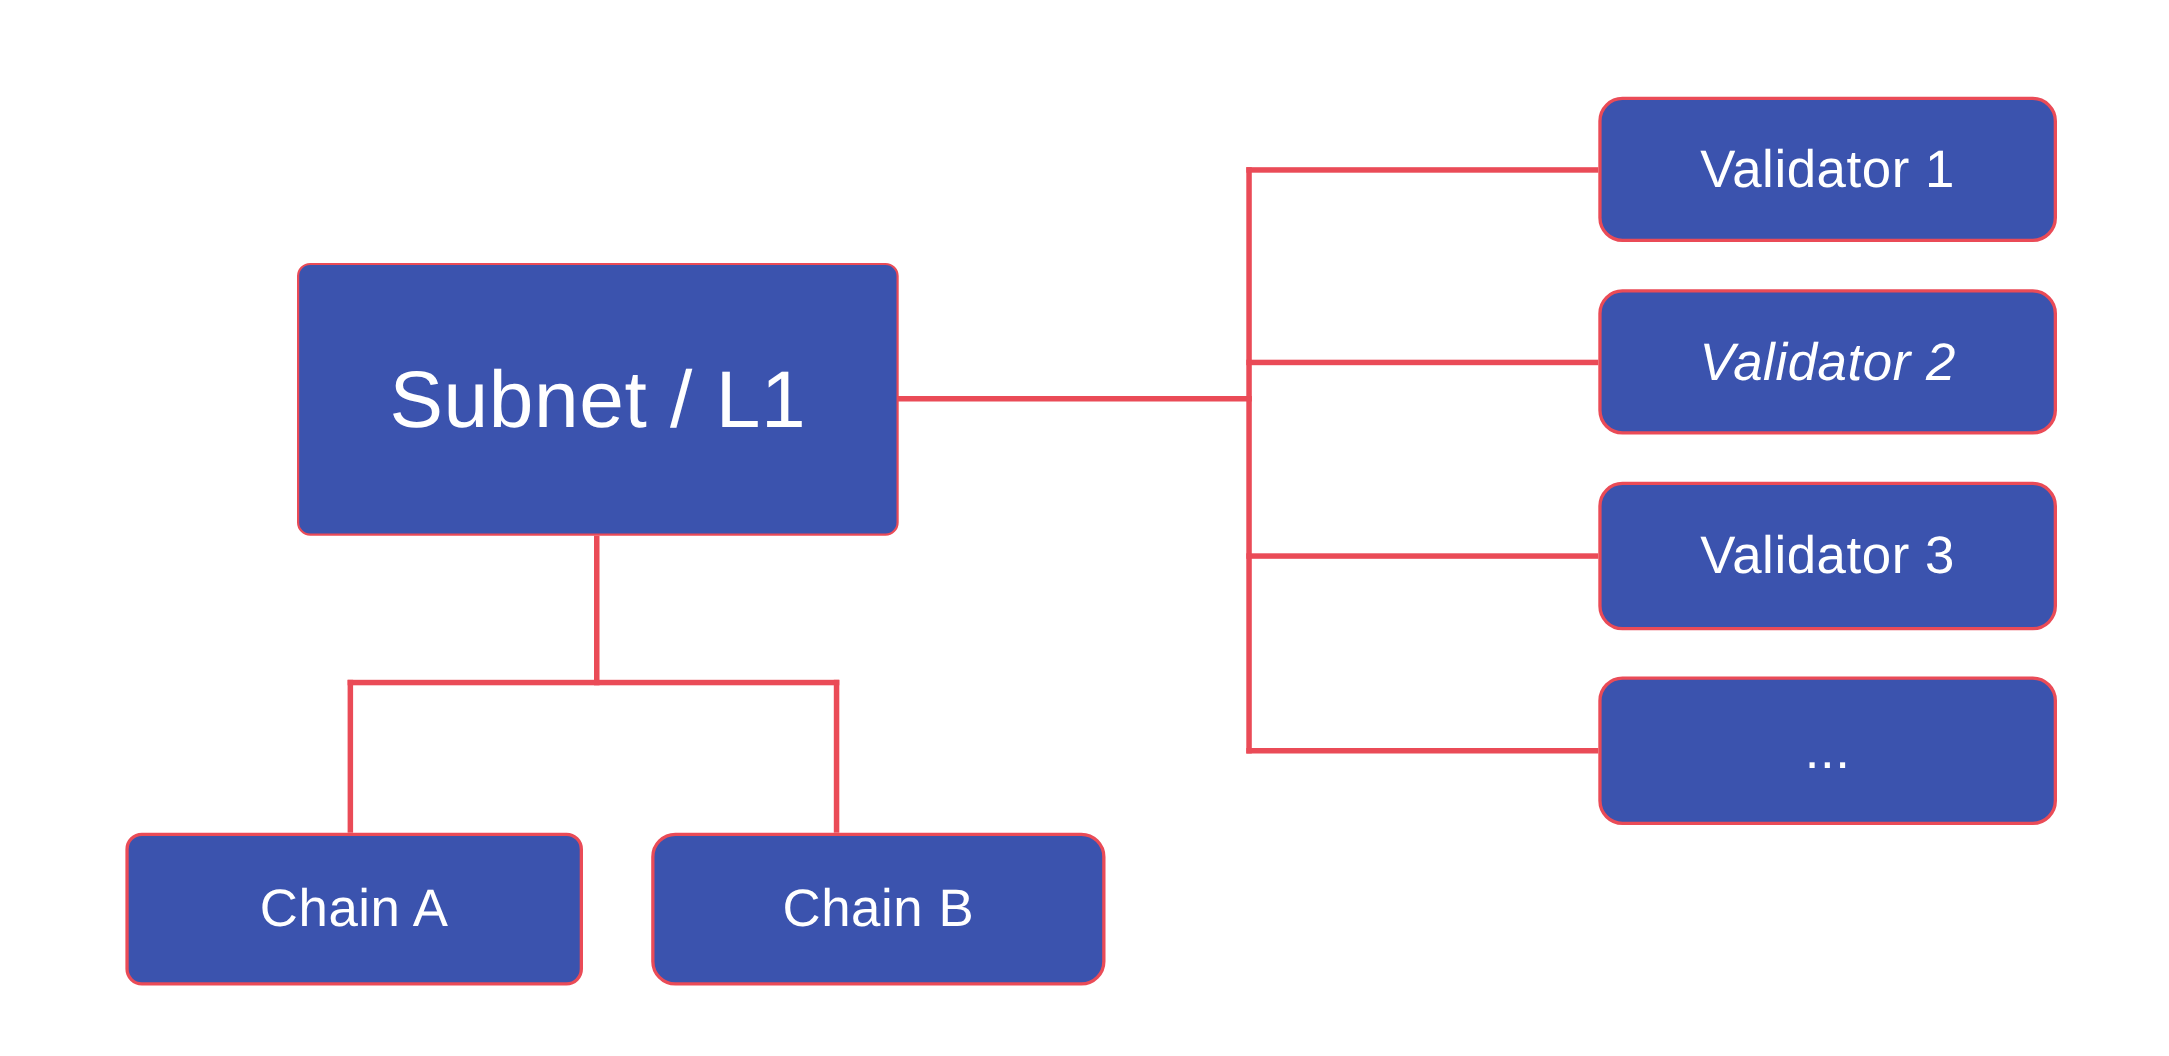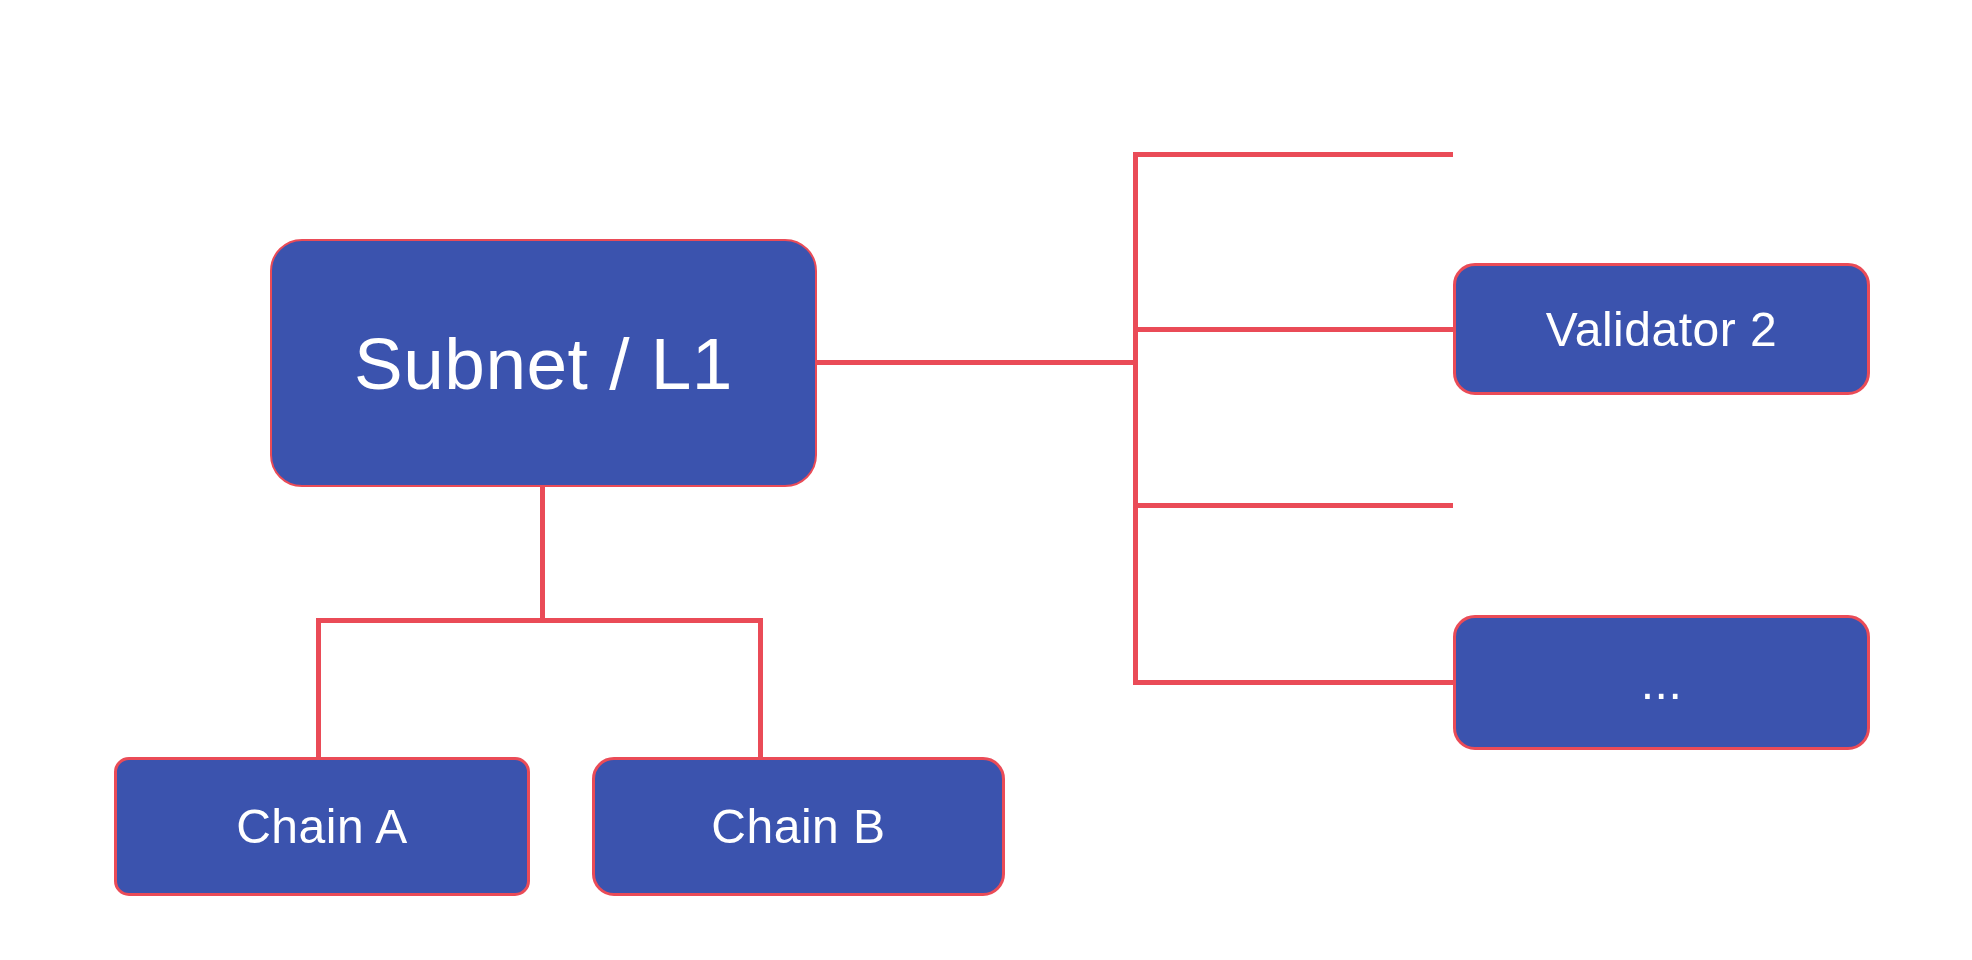--- a/index.html
+++ b/index.html
@@ -28,28 +28,28 @@
     display: flex;
     align-items: center;
     justify-content: center;
     color: var(--node-text);
     font-size: 48px;
     font-weight: 400;
     letter-spacing: 0.5px;
   }
   .node-subnet {
     left: 270px; top: 239px; width: 547px; height: 248px;
-    border-radius: 32px;
+    border-radius: 12px;
     border-width: 2px;
     font-size: 73px;
   }
   .node-chain-a { left: 114px; top: 757px; width: 416px; height: 139px; border-radius: 15px; }
   .node-chain-b { left: 592px; top: 757px; width: 413px; height: 139px; justify-content: center; }
   .node-validator-1 { left: 1453px; top: 88px;  width: 417px; height: 132px; }
-  .node-validator-2 { left: 1453px; top: 263px; width: 417px; height: 132px; }
+  .node-validator-2 { left: 1453px; top: 263px; width: 417px; height: 132px; font-style: italic; }
   .node-validator-3 { left: 1453px; top: 438px; width: 417px; height: 135px; }
   .node-validator-more { left: 1453px; top: 615px; width: 417px; height: 135px; }
 
   .edge {
     position: absolute;
     background: var(--stroke);
   }
   
   .edge-subnet-right   { left: 815px;  top: 360px; width: 323px; height: 5px; }
   
@@ -86,23 +86,29 @@
   </div>
 
   <div class="node node-chain-a">
     <span>Chain A</span>
   </div>
 
   <div class="node node-chain-b">
     <span>Chain B</span>
   </div>
 
+  <div class="node node-validator-1">
+    <span>Validator 1</span>
+  </div>
 
   <div class="node node-validator-2">
     <span>Validator 2</span>
   </div>
 
+  <div class="node node-validator-3">
+    <span>Validator 3</span>
+  </div>
 
   <div class="node node-validator-more">
     <span>...</span>
   </div>
 
 </div>
 
 </body></html>

